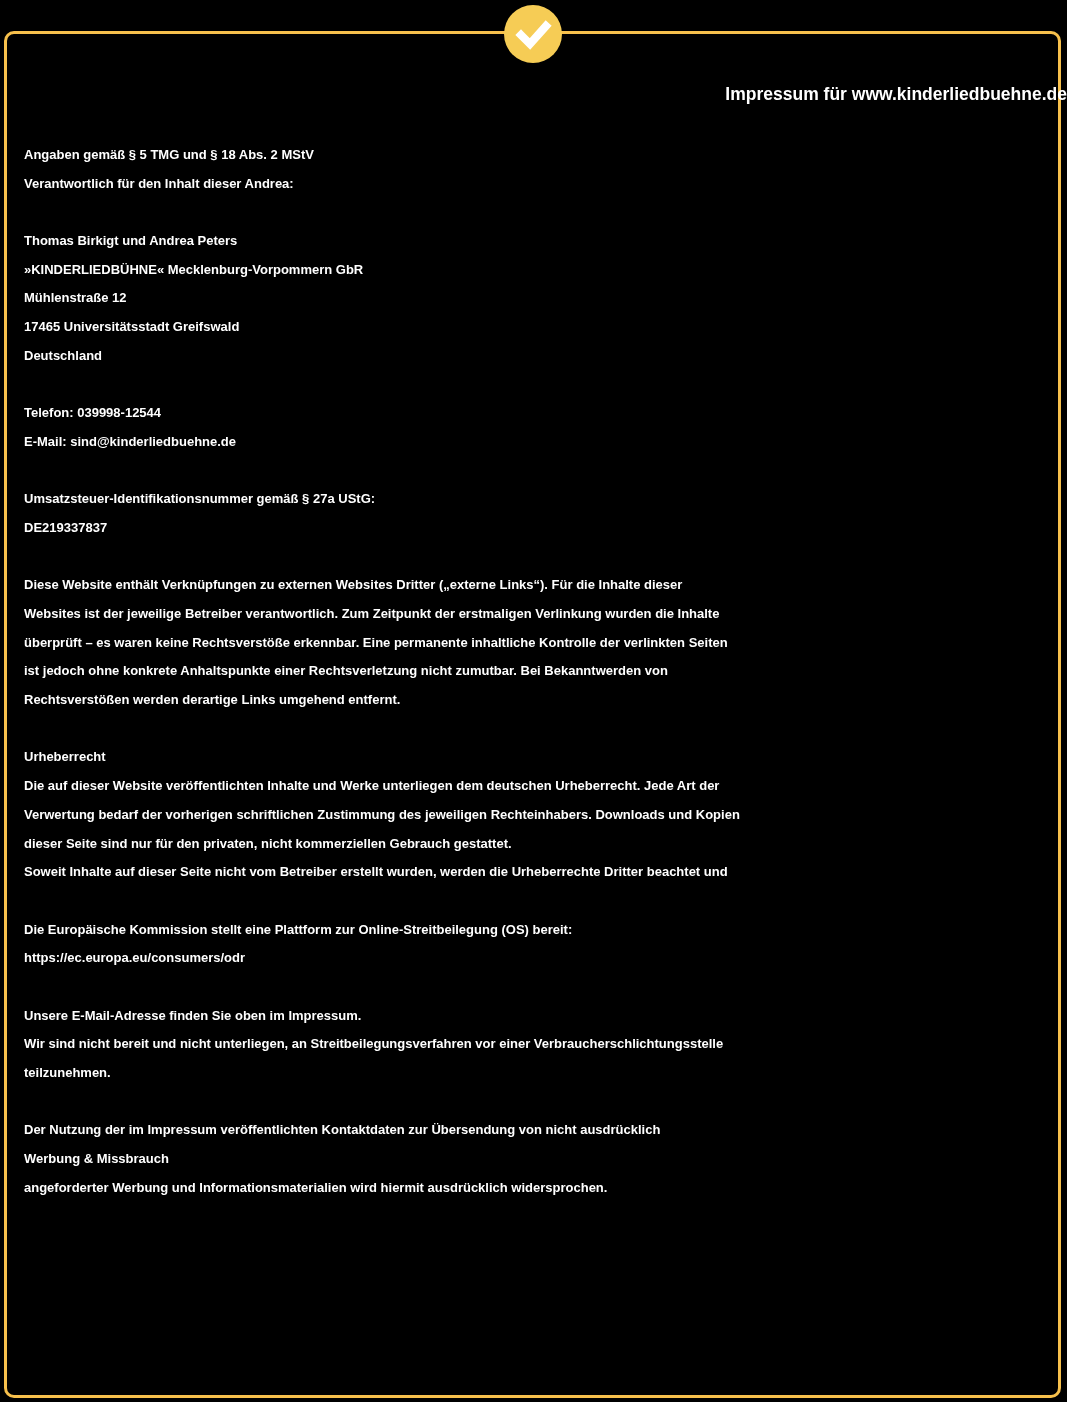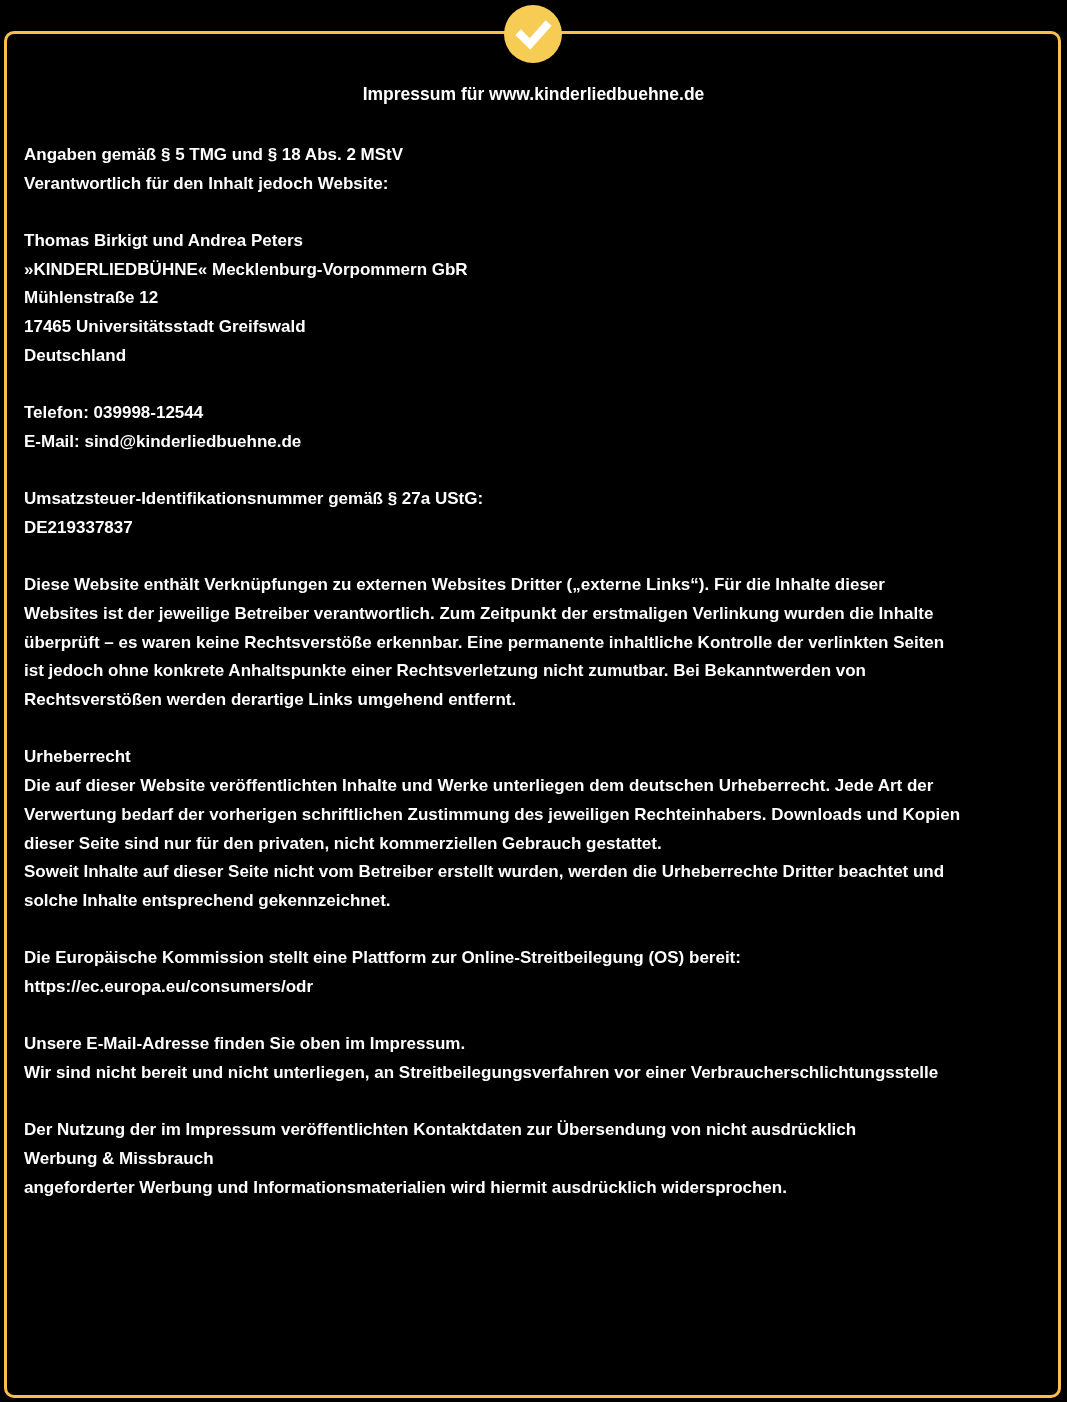--- a/index.html
+++ b/index.html
@@ -41,36 +41,36 @@
     z-index: 2;
   }
   .badge svg {
     display: block;
   }
   .doc-title {
     position: absolute;
     left: 0;
     top: 84px;
     width: 100%;
-    text-align: center;
+    text-align: right;
     font-size: 17.5px;
     line-height: 20px;
     z-index: 1;
   }
   .doc-body {
     position: absolute;
     left: 24px;
     top: 141px;
     right: 10px;
     z-index: 1;
   }
   .line {
     height: 28.7px;
     line-height: 28.7px;
-    font-size: 17px;
+    font-size: 13px;
     white-space: nowrap;
   }
   .line.blank {
     
   }
 </style>
 </head>
 <body>
 
 <div class="frame"></div>
@@ -80,21 +80,21 @@
     <svg width="58" height="58" viewBox="0 0 58 58">
       <path d="M17 30 L26 39 L42 21" fill="none" stroke="#ffffff" stroke-width="8" stroke-linecap="square" stroke-linejoin="miter"></path>
     </svg>
   </span>
 </div>
 
 <div class="doc-title">Impressum für www.kinderliedbuehne.de</div>
 
 <div class="doc-body">
     <div class="line">Angaben gemäß § 5 TMG und § 18 Abs. 2 MStV</div>
-    <div class="line">Verantwortlich für den Inhalt jedoch Website:</div>
+    <div class="line">Verantwortlich für den Inhalt dieser Andrea:</div>
     <div class="line blank"></div>
     <div class="line">Thomas Birkigt und Andrea Peters</div>
     <div class="line">»KINDERLIEDBÜHNE« Mecklenburg-Vorpommern GbR</div>
     <div class="line">Mühlenstraße 12</div>
     <div class="line">17465 Universitätsstadt Greifswald</div>
     <div class="line">Deutschland</div>
     <div class="line blank"></div>
     <div class="line">Telefon: 039998-12544</div>
     <div class="line">E-Mail: sind@kinderliedbuehne.de</div>
     <div class="line blank"></div>
@@ -105,24 +105,24 @@
     <div class="line">Websites ist der jeweilige Betreiber verantwortlich. Zum Zeitpunkt der erstmaligen Verlinkung wurden die Inhalte</div>
     <div class="line">überprüft – es waren keine Rechtsverstöße erkennbar. Eine permanente inhaltliche Kontrolle der verlinkten Seiten</div>
     <div class="line">ist jedoch ohne konkrete Anhaltspunkte einer Rechtsverletzung nicht zumutbar. Bei Bekanntwerden von</div>
     <div class="line">Rechtsverstößen werden derartige Links umgehend entfernt.</div>
     <div class="line blank"></div>
     <div class="line">Urheberrecht</div>
     <div class="line">Die auf dieser Website veröffentlichten Inhalte und Werke unterliegen dem deutschen Urheberrecht. Jede Art der</div>
     <div class="line">Verwertung bedarf der vorherigen schriftlichen Zustimmung des jeweiligen Rechteinhabers. Downloads und Kopien</div>
     <div class="line">dieser Seite sind nur für den privaten, nicht kommerziellen Gebrauch gestattet.</div>
     <div class="line">Soweit Inhalte auf dieser Seite nicht vom Betreiber erstellt wurden, werden die Urheberrechte Dritter beachtet und</div>
-    <div class="line">solche Inhalte entsprechend gekennzeichnet.</div>
     <div class="line blank"></div>
     <div class="line">Die Europäische Kommission stellt eine Plattform zur Online-Streitbeilegung (OS) bereit:</div>
     <div class="line">https://ec.europa.eu/consumers/odr</div>
     <div class="line blank"></div>
     <div class="line">Unsere E-Mail-Adresse finden Sie oben im Impressum.</div>
     <div class="line">Wir sind nicht bereit und nicht unterliegen, an Streitbeilegungsverfahren vor einer Verbraucherschlichtungsstelle</div>
+    <div class="line">teilzunehmen.</div>
     <div class="line blank"></div>
     <div class="line">Der Nutzung der im Impressum veröffentlichten Kontaktdaten zur Übersendung von nicht ausdrücklich</div>
     <div class="line">Werbung &amp; Missbrauch</div>
     <div class="line">angeforderter Werbung und Informationsmaterialien wird hiermit ausdrücklich widersprochen.</div>
   </div>
 
 </body></html>

